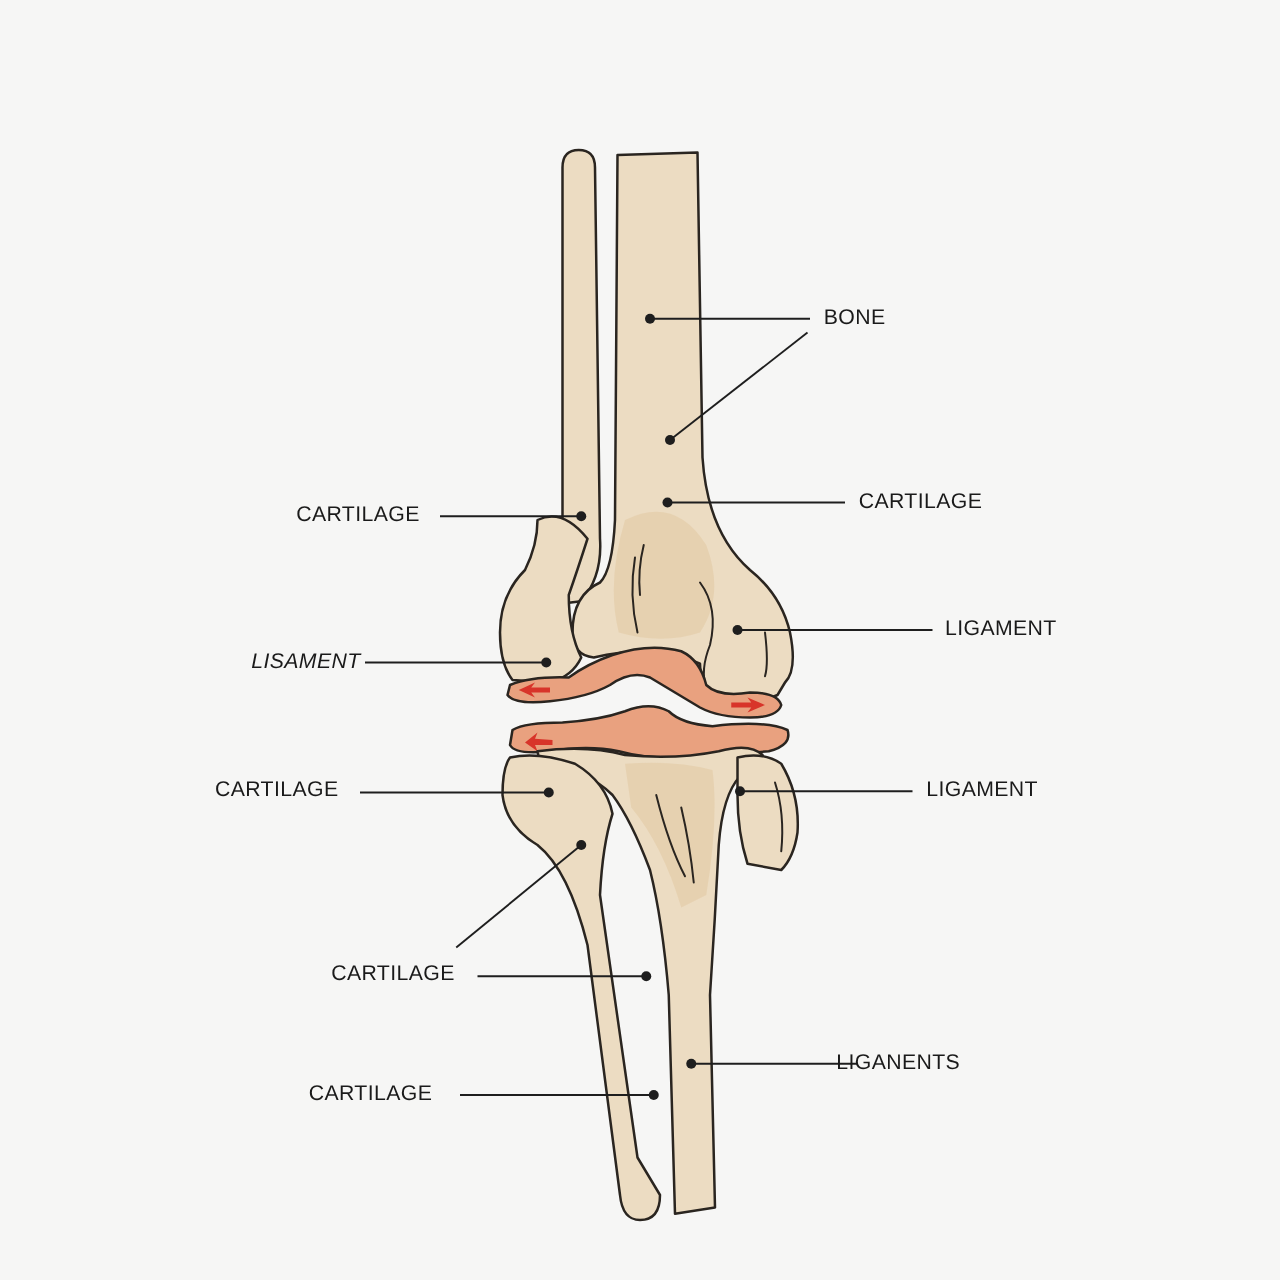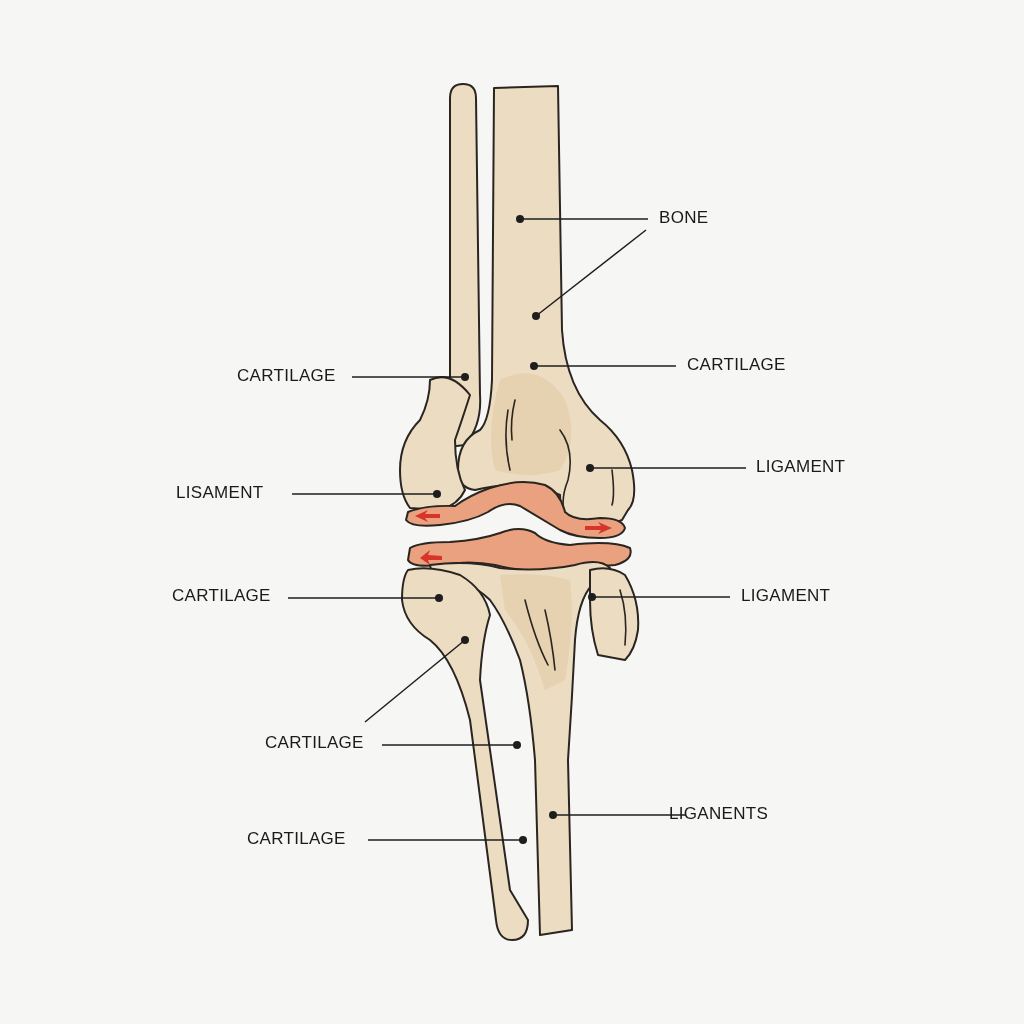--- a/index.html
+++ b/index.html
@@ -1,21 +1,21 @@
 <!DOCTYPE html>
 <html><head>
   <meta charset="utf-8">
   <style>
     html, body { margin: 0; padding: 0; }
     body {
       width: 1024px; height: 1024px; overflow: hidden;
       background: #f6f6f5;
       font-family: "Liberation Sans", "DejaVu Sans", sans-serif;
     }
-    #canvas { position: relative; width: 1024px; height: 911px; }
+    #canvas { position: relative; width: 1024px; height: 911px; margin-top: 36px; }
     svg#art { position: absolute; left: 0; top: 0; }
     .bone { fill: #ecdcc2; stroke: #2a2520; stroke-width: 2; stroke-linejoin: round; }
     .bone-shade { fill: #e2c9a2; opacity: 0.55; }
     .menisc { fill: #e9a17f; stroke: #2a2520; stroke-width: 2; stroke-linejoin: round; }
     .contour { fill: none; stroke: #2a2520; stroke-width: 1.6; stroke-linecap: round; }
     .leader { stroke: #1e1e1e; stroke-width: 1.5; fill: none; }
     .dot { fill: #1e1e1e; }
     .arrow { fill: #d8342a; }
     .label {
       position: absolute;
@@ -100,17 +100,17 @@
       <circle class="dot" cx="523" cy="840" r="4"></circle>
     </g>
   </svg>
 
   <div class="label" style="left:659px;top:208px;">BONE</div>
   <div class="label" style="left:687px;top:355px;">CARTILAGE</div>
   <div class="label" style="left:756px;top:457px;">LIGAMENT</div>
   <div class="label" style="left:741px;top:586px;">LIGAMENT</div>
   <div class="label" style="left:669px;top:804px;">LIGANENTS</div>
   <div class="label" style="left:237px;top:366px;">CARTILAGE</div>
-  <div class="label" style="left:176px;top:483px;">LISAMENT</div>
+  <div class="label" style="left:201px;top:483px;font-style:italic;">LISAMENT</div>
   <div class="label" style="left:172px;top:586px;">CARTILAGE</div>
   <div class="label" style="left:265px;top:733px;">CARTILAGE</div>
   <div class="label" style="left:247px;top:829px;">CARTILAGE</div>
 </div>
 
 </body></html>

